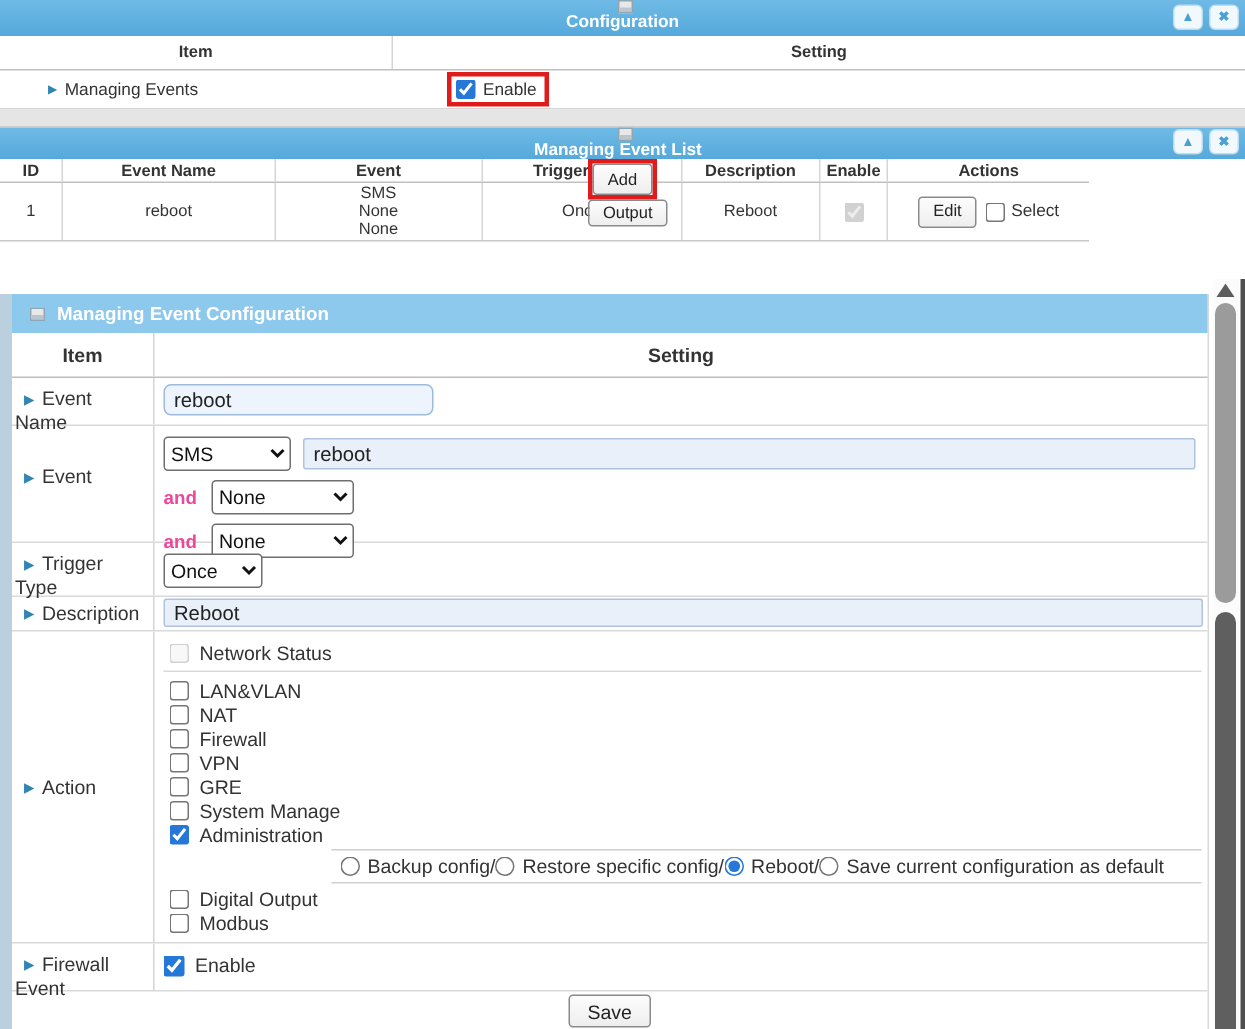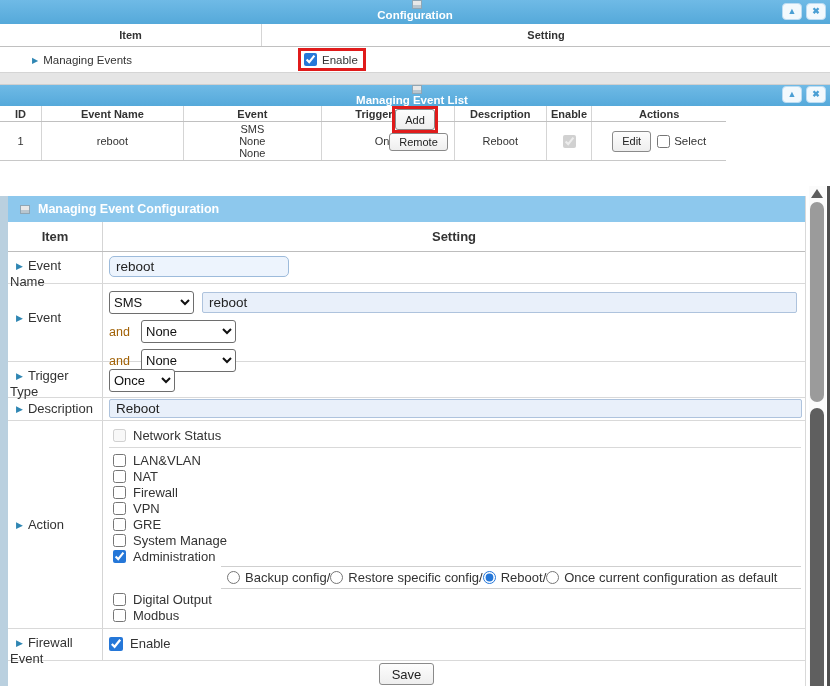--- a/index.html
+++ b/index.html
@@ -65,21 +65,21 @@
   .ec-row .set { flex:1; padding:4px 6px; min-width:0; }
 
   .txt-input { font-family:"Liberation Sans",sans-serif; font-size:13.5px; color:#222;
     background:#edf4fd; border:1px solid #9dbbdb; height:21px; padding:0 6px; }
   .input-evname { width:180px; border-radius:5px; }
   .wide-input { width:100%; background:#e9f0fa; border:1px solid #aec3dd; border-radius:2px; }
   select { font-family:"Liberation Sans",sans-serif; font-size:13px; color:#111;
     border:1.5px solid #6e6e6e; border-radius:3px; background:#fff; height:23px; }
   .sel-sms { width:85px; } .sel-none { width:95px; } .sel-once { width:66px; }
   .ev-line { display:flex; align-items:center; gap:8px; margin:3px 0 6px 0; }
-  .and-lbl { font-size:12.5px; color:#a16207; width:24px; flex:0 0 auto; }
+  .and-lbl { font-size:12.5px; color:#ec4899; width:24px; flex:0 0 auto;font-weight:bold; }
   .ev-line.first { padding-left:0; }
   .ev-line .grow { flex:1; margin-right:2px; }
 
   .cb-row { display:flex; align-items:center; gap:7px; height:16px; font-size:13px; padding-left:4px; }
   .cb-row input { width:13px; height:13px; flex:0 0 auto; }
   .ns-block { padding:4px 0 4px 0; border-bottom:1px solid #d9d9d9; margin-bottom:4px; }
   .radio-row { margin-left:112px; border-top:1px solid #cfcfcf; border-bottom:1px solid #cfcfcf;
     padding:3px 0 3px 6px; display:flex; align-items:center; gap:0; font-size:13px; margin-top:2px; margin-bottom:2px; }
   .radio-opt { display:inline-flex; align-items:center; gap:5px; }
   .radio-opt input { width:13px; height:13px; }
@@ -131,21 +131,21 @@
   </div>
 
   <div class="gray-band"></div>
 
   <div class="bar blue1" style="height:21px;">
     <span class="panel-icon"></span>
     <span class="mel-bar-title">Managing Event List</span>
     <span class="red-box" style="border-width:3px;">
       <button class="btn">Add</button>
     </span>
-    <button class="btn" style="margin-left:7px;">Remote</button>
+    <button class="btn" style="margin-left:7px;">Output</button>
     <span class="win-btns" style="top:1px;">
       <span class="win-btn">▲</span>
       <span class="win-btn">✖</span>
     </span>
   </div>
 
   <div class="list-table">
     <div class="lrow lhead">
       <div class="w-id">ID</div>
       <div class="w-name">Event Name</div>
@@ -302,21 +302,21 @@
               <span>Restore specific config</span>
             </label>
             <span class="slash">/</span>
             <label class="radio-opt">
               <input type="radio" name="admin_action" checked="" style="">
               <span>Reboot</span>
             </label>
             <span class="slash">/</span>
             <label class="radio-opt">
               <input type="radio" name="admin_action" style="">
-              <span>Once current configuration as default</span>
+              <span>Save current configuration as default</span>
             </label>
           </div>
 
           <label class="cb-row">
             <input type="checkbox" style="">
             <span>Digital Output</span>
           </label>
           <label class="cb-row">
             <input type="checkbox" style="">
             <span>Modbus</span>

